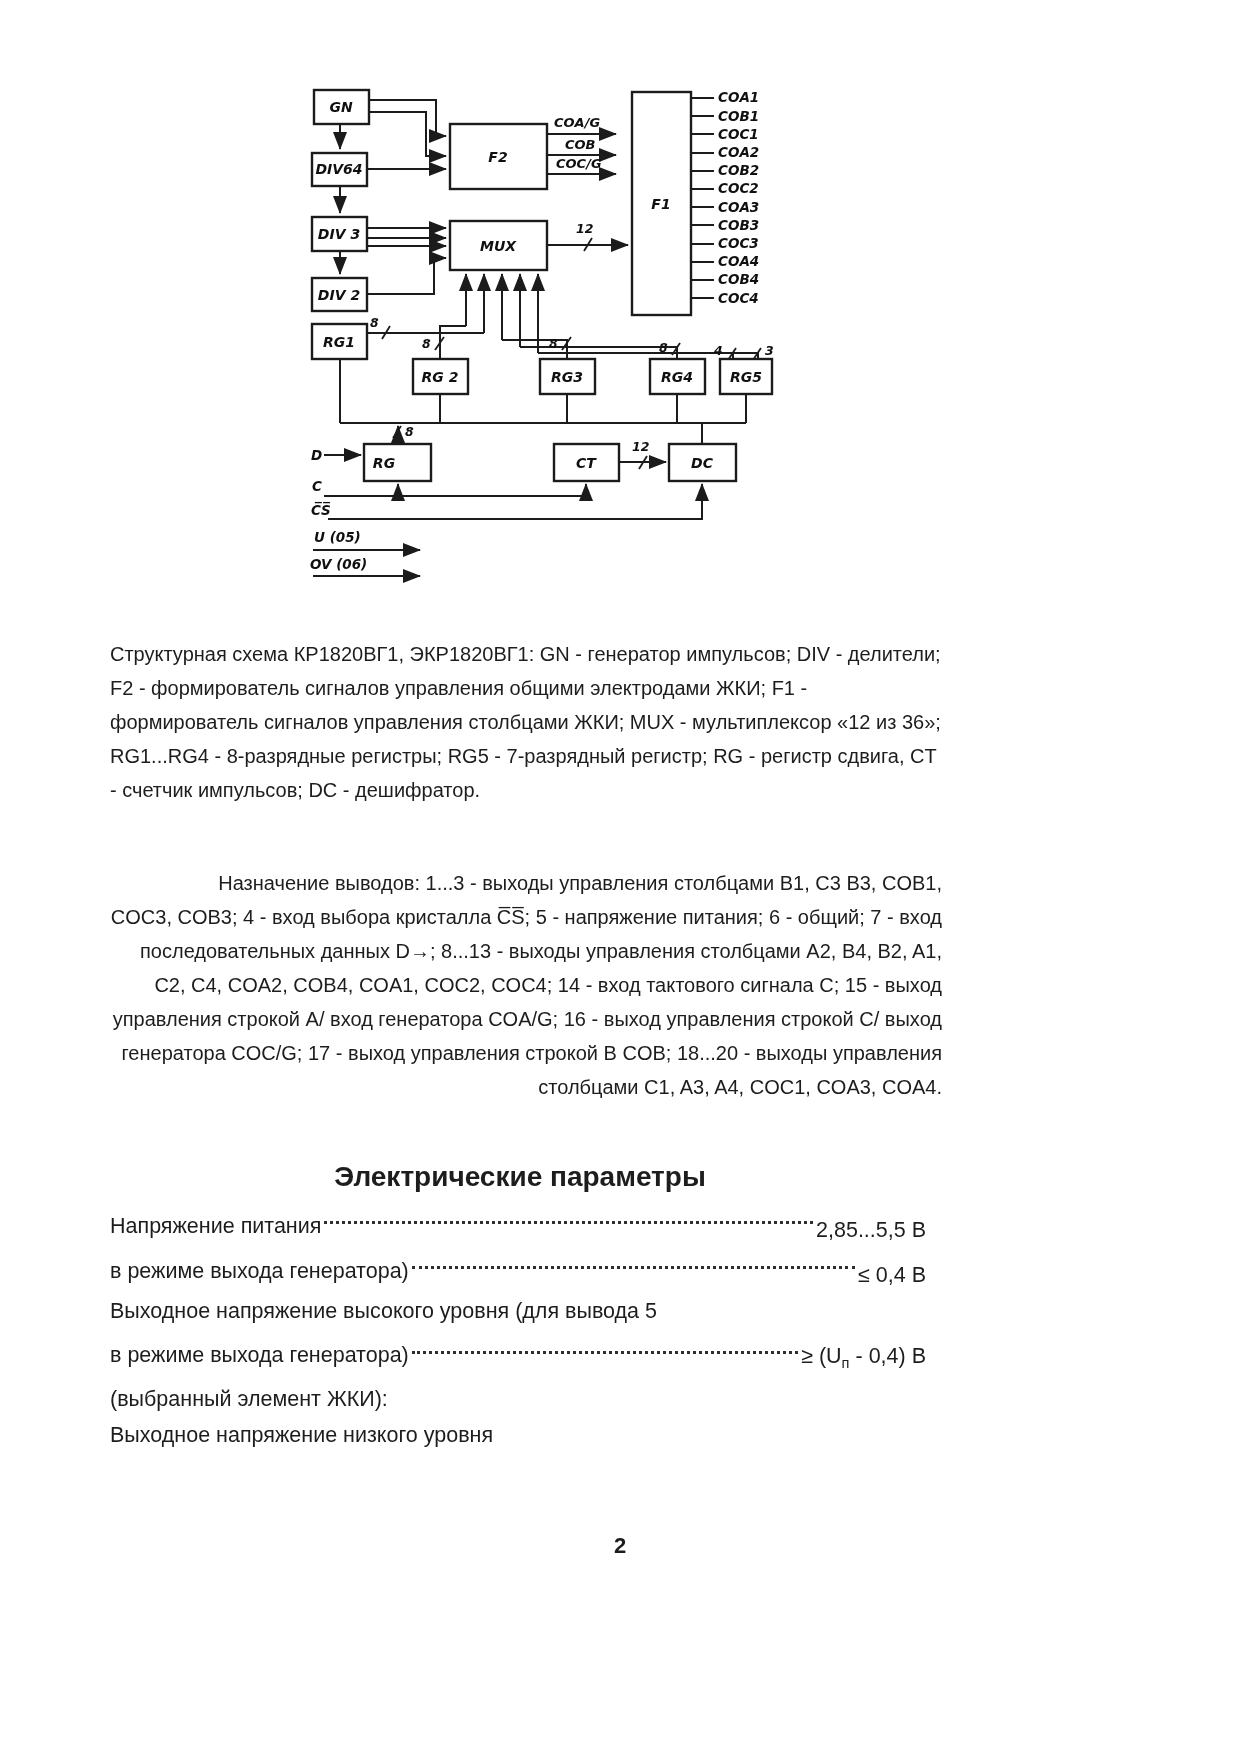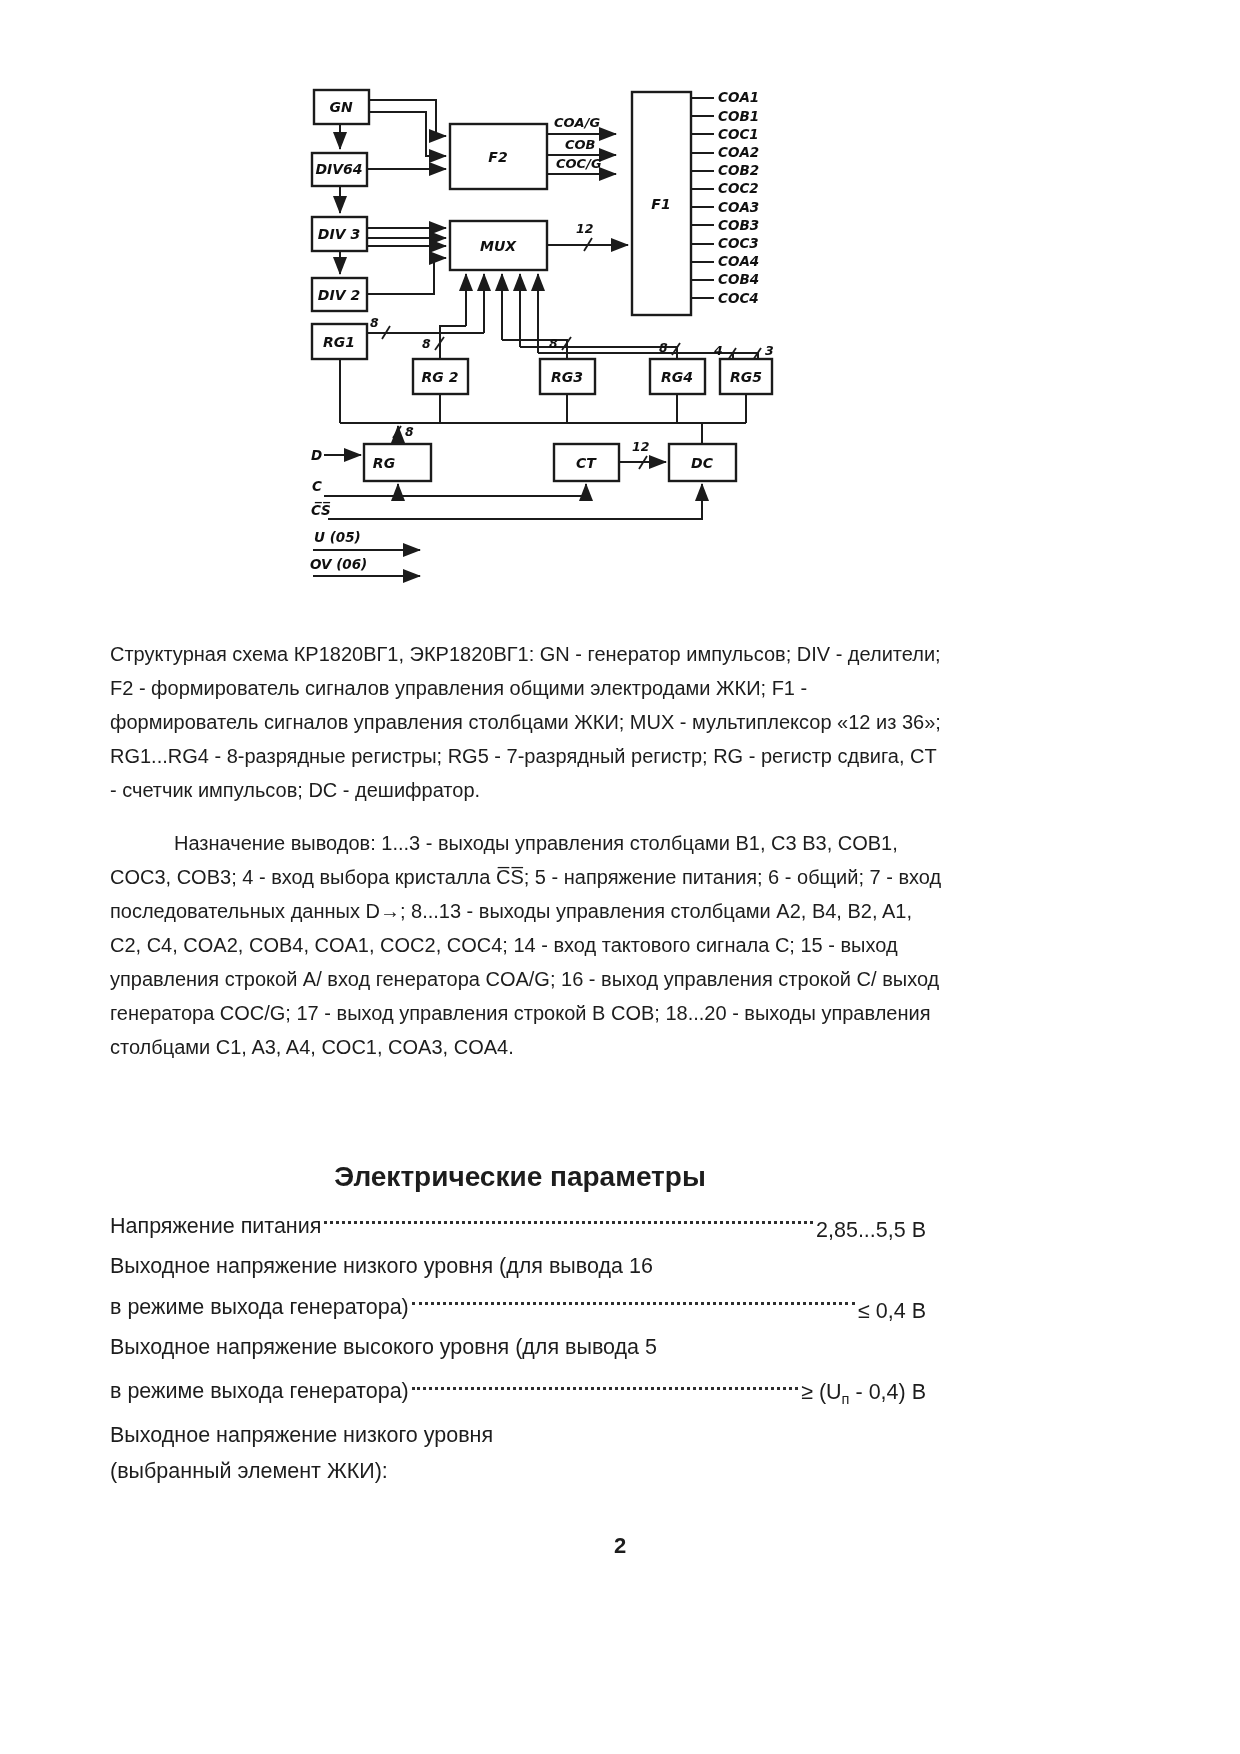--- a/index.html
+++ b/index.html
@@ -13,21 +13,21 @@
   .ln{stroke:#1b1b1b;stroke-width:2px;fill:none;}
   .sl{stroke:#1b1b1b;stroke-width:1.8px;}
   .lbl{font:italic bold 14px "DejaVu Sans",sans-serif;fill:#101010;text-anchor:middle;}
   .out{font:italic bold 13.5px "DejaVu Sans",sans-serif;fill:#101010;}
   .sig{font:italic bold 13px "DejaVu Sans",sans-serif;fill:#101010;}
   .num{font:italic bold 12.5px "DejaVu Sans",sans-serif;fill:#101010;}
   .inp{font:italic bold 13.5px "DejaVu Sans",sans-serif;fill:#101010;}
 
   .para{position:absolute;left:110px;width:832px;font-size:20px;line-height:34px;}
   .caption{top:617px;}
-  .pins{top:806px;text-indent:64px;}
+  .pins{top:846px;text-indent:64px;text-align:right;}
   .sec-heading{
     position:absolute;left:110px;top:1138px;width:820px;text-align:center;
     font-size:28px;font-weight:bold;
   }
   .params{position:absolute;left:110px;top:1206px;width:816px;font-size:21.5px;}
   .prow{display:flex;align-items:center;line-height:31.5px;margin-bottom:4.5px;}
   .leader{flex:1 1 auto;min-width:20px;border-bottom:3px dotted #2e2e2e;margin:0 3px 7px 3px;}
   .pvalue{white-space:nowrap;margin-top:9px;}
   .pvalue sub{font-size:0.68em;}
   .page-number{
@@ -204,36 +204,33 @@
 
 <h2 class="sec-heading">Электрические параметры</h2>
 
 <div class="params">
   <div class="prow">
     <span class="plabel">Напряжение питания</span>
     <span class="leader"></span>
     <span class="pvalue">2,85...5,5 В</span>
   </div>
   <div class="prow">
-    <span class="plabel">Выходное напряжение низкого уровня (для вывода 16</span>
-  </div>
-  <div class="prow">
     <span class="plabel">в режиме выхода генератора)</span>
     <span class="leader"></span>
     <span class="pvalue">≤ 0,4 В</span>
   </div>
   <div class="prow">
     <span class="plabel">Выходное напряжение высокого уровня (для вывода 5</span>
   </div>
   <div class="prow">
     <span class="plabel">в режиме выхода генератора)</span>
     <span class="leader"></span>
     <span class="pvalue"><span>≥ (U</span><sub>п</sub><span> - 0,4) В</span></span>
   </div>
   <div class="prow">
+    <span class="plabel">(выбранный элемент ЖКИ):</span>
+  </div>
+  <div class="prow">
     <span class="plabel">Выходное напряжение низкого уровня</span>
   </div>
-  <div class="prow">
-    <span class="plabel">(выбранный элемент ЖКИ):</span>
-  </div>
 </div>
 
 <div class="page-number">2</div>
 
 </body></html>

